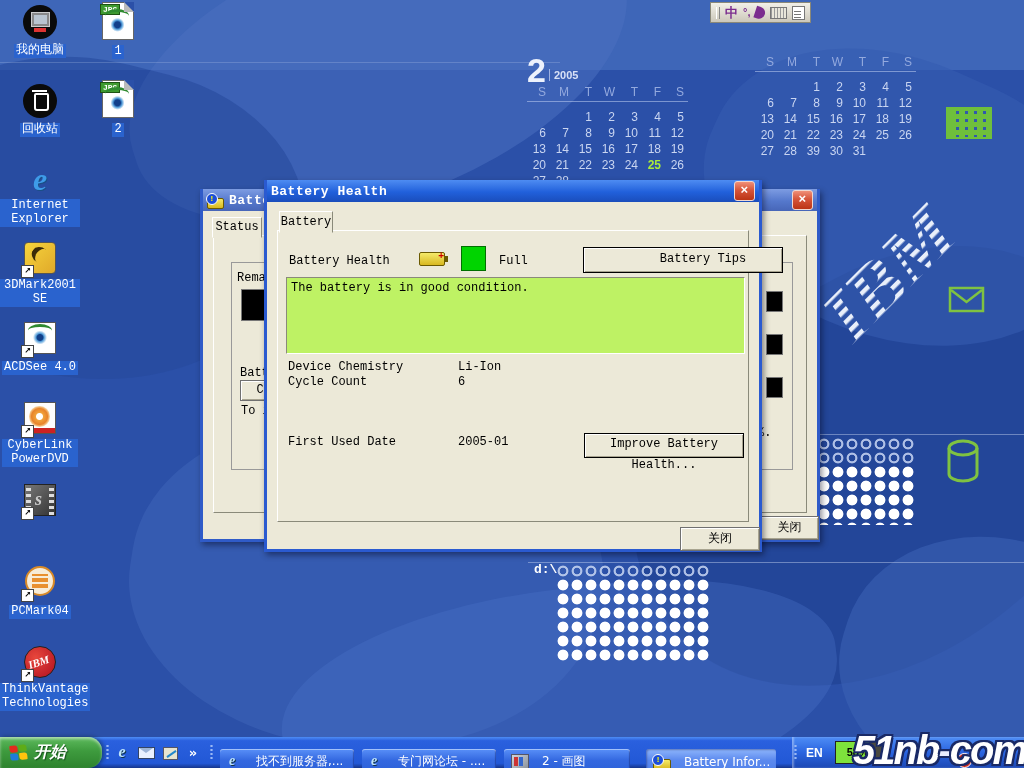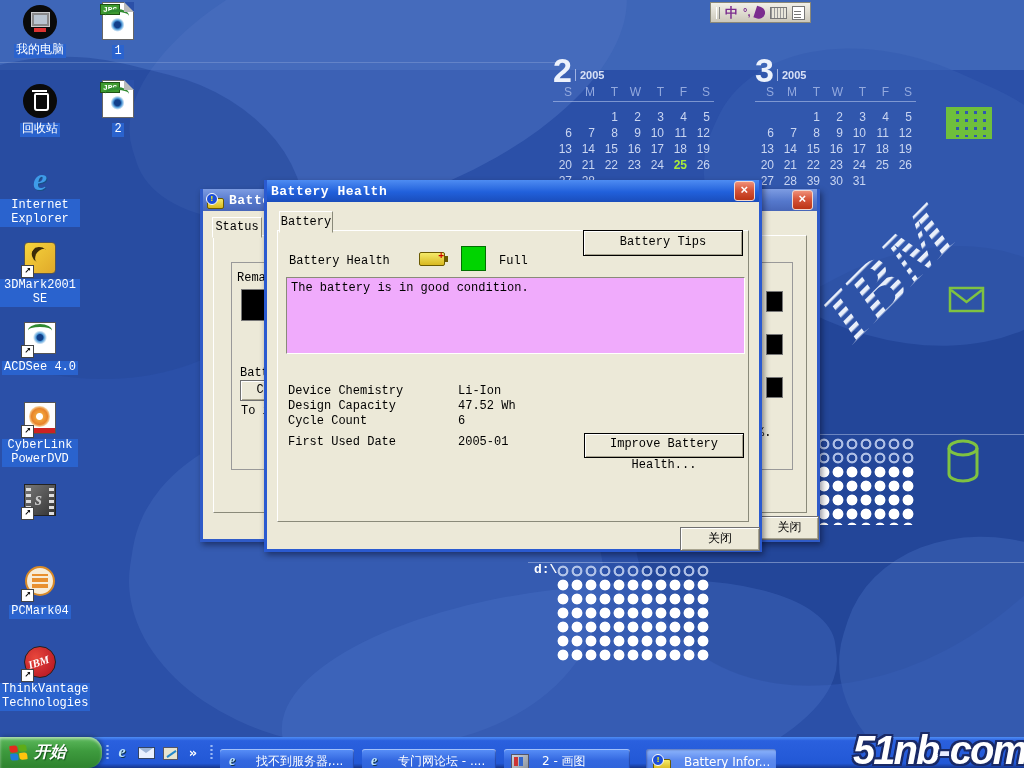--- a/index.html
+++ b/index.html
@@ -123,21 +123,21 @@
     <div class="blob" style="left:620px;top:280px;width:520px;height:380px;background:#1E3E8C;opacity:.55;transform:rotate(-28deg);"></div>
     <div class="blob" style="left:700px;top:60px;width:400px;height:280px;background:#355CB0;opacity:.6;transform:rotate(24deg);"></div>
     <div class="blob" style="left:130px;top:420px;width:470px;height:330px;background:#456BBE;opacity:.4;transform:rotate(9deg);"></div>
     <div class="blob" style="left:280px;top:590px;width:560px;height:220px;background:#4A72C8;opacity:.35;transform:rotate(-7deg);"></div>
     <div class="blob" style="left:840px;top:540px;width:320px;height:260px;background:#3A60B4;opacity:.6;transform:rotate(18deg);"></div>
     <div class="hline" style="left:0;top:62px;width:560px;opacity:.5;"></div>
     <div class="hline" style="left:815px;top:434px;width:209px;"></div>
     <div class="hline" style="left:528px;top:562px;width:496px;"></div>
   </div>
 
-  <div class="cal" style="left:553px;top:55px;">
+  <div class="cal" style="left:527px;top:55px;">
     <div class="cal-month"><span>2</span><small>2005</small></div>
     <div class="cal-head">
         <span>S</span>
         <span>M</span>
         <span>T</span>
         <span>W</span>
         <span>T</span>
         <span>F</span>
         <span>S</span>
       </div>
@@ -173,21 +173,20 @@
         <span class="cal-cell">27</span>
         <span class="cal-cell">28</span>
         <span class="cal-cell"></span>
         <span class="cal-cell"></span>
         <span class="cal-cell"></span>
         <span class="cal-cell"></span>
         <span class="cal-cell"></span>
       </div>
   </div>
   <div class="cal" style="left:755px;top:55px;">
-    <div class="cal-month"><span>3</span><small>2005</small></div>
     <div class="cal-head">
         <span>S</span>
         <span>M</span>
         <span>T</span>
         <span>W</span>
         <span>T</span>
         <span>F</span>
         <span>S</span>
       </div>
     <div class="cal-grid">
@@ -372,32 +371,29 @@
     </div>
     <div class="tab" style="left:12px;top:31px;width:52px;height:20px;line-height:20px;">Battery</div>
     <div class="abs raised" style="left:10px;top:50px;width:470px;height:290px;"></div>
 
     <span class="abs mono" style="left:22px;top:74px;">Battery Health</span>
     <div class="batt-icon" style="left:152px;top:72px;">
         <span class="plus">+</span>
       </div>
     <div class="abs" style="left:194px;top:66px;width:23px;height:23px;background:#00d400;border:1px solid #007000;"></div>
     <span class="abs mono" style="left:232px;top:74px;">Full</span>
-    <div class="abs btn dark-border" style="left:316px;top:50px;width:158px;height:24px;line-height:22px;">Battery Tips</div>
-
-    <div class="abs sunken" style="left:19px;top:97px;width:457px;height:75px;background:#f0abfc;">
+    <div class="abs btn dark-border" style="left:316px;top:67px;width:158px;height:24px;line-height:22px;padding-left:40px;">Battery Tips</div>
+
+    <div class="abs sunken" style="left:19px;top:97px;width:457px;height:75px;background:#bef264;">
       <span class="mono" style="position:absolute;left:4px;top:3px;">The battery is in good condition.</span>
     </div>
 
-    <div class="abs" style="left:21px;top:180px;margin-top:24px;">
+    <div class="abs" style="left:21px;top:180px;">
         <div class="mono" style="height:15px;width:440px;">
         <span style="display:inline-block;width:170px;">Device Chemistry</span><span>Li-Ion</span>
-      </div>
-        <div class="mono" style="height:15px;width:440px;">
-        <span style="display:inline-block;width:170px;">Design Capacity</span><span>47.52 Wh</span>
       </div>
         <div class="mono" style="height:15px;width:440px;">
         <span style="display:inline-block;width:170px;">Cycle Count</span><span>6</span>
       </div>
       </div>
     <div class="abs mono" style="left:21px;top:255px;">
       <span style="display:inline-block;width:170px;">First Used Date</span><span>2005-01</span>
     </div>
     <div class="abs btn dark-border" style="left:317px;top:253px;width:158px;height:23px;line-height:21px;">Improve Battery Health...</div>
 
@@ -437,17 +433,26 @@
         <div class="taskbtn" style="left: 504px; width: 126px;">
         <span class="tb-ico paint"></span>
         <span>2 - 画图</span>
       </div>
         <div class="taskbtn active" style="left: 646px; width: 130px;">
         <span class="tb-ico battery"></span>
         <span>Battery Infor...</span>
       </div>
       </div>
 
+    <div id="tray">
+      <div class="ql-sep" style="left:2px;"></div>
+      <span class="tray-en">EN</span>
+      <div class="powermeter">
+        <div class="green">58%</div>
+        <div class="gray"></div>
+      </div>
+      <div class="tray-red-dot"></div>
+    </div>
   </div>
 
   <div id="watermark"><span>51nb</span><span class="dash">-</span><span>com</span></div>
 
 </div>
 
 </body></html>

